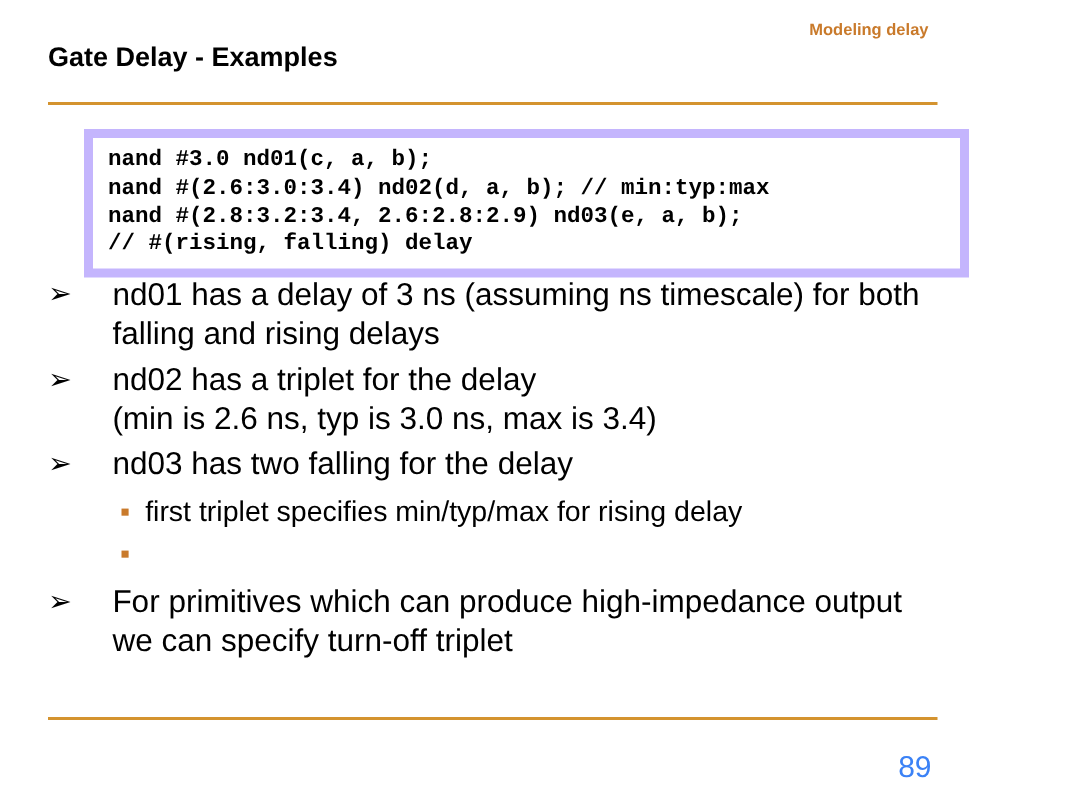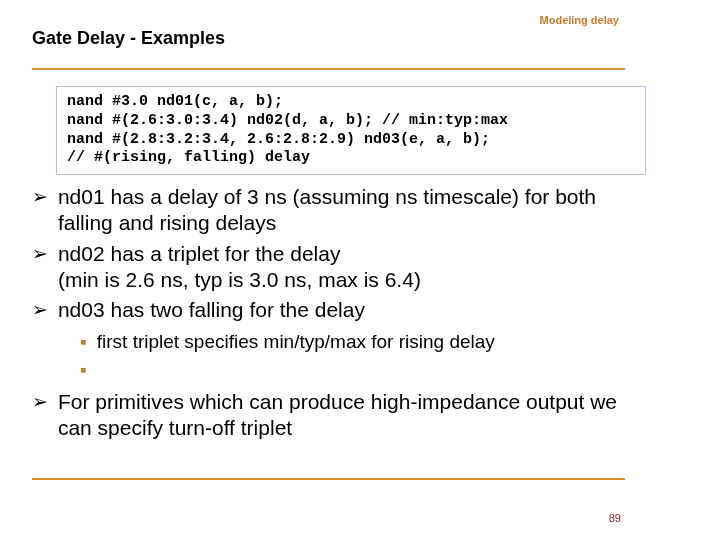--- a/index.html
+++ b/index.html
@@ -40,21 +40,21 @@
     left: 32px;
     right: 32px;
     height: 2px;
     background: #d4932f;
   }
   .codebox {
     position: absolute;
     top: 86px;
     left: 56px;
     width: 590px;
-    border: 1px solid #c4b5fd;
+    border: 6px solid #c4b5fd;
     padding: 6px 10px 6px 10px;
     font-family: "Courier New", monospace;
     font-size: 15px;
     font-weight: bold;
     line-height: 1.25;
     white-space: pre;
     box-sizing: border-box;
   }
   .bullets {
     position: absolute;
@@ -69,21 +69,21 @@
     line-height: 1.25;
     margin-bottom: 4px;
   }
   .b1 .marker {
     color: #000;
     margin-right: 10px;
     font-size: 19px;
     line-height: 1.35;
     flex-shrink: 0;
   }
-  .b1 .txt { flex: 1; }
+  .b1 .txt { flex: 1; margin-left: 17px; }
   .b2group {
     margin: 6px 0 6px 48px;
   }
   .b2 {
     display: flex;
     align-items: flex-start;
     font-size: 19px;
     line-height: 1.35;
     margin-bottom: 2px;
   }
@@ -98,22 +98,22 @@
     left: 32px;
     right: 32px;
     top: 478px;
     height: 2px;
     background: #d4932f;
   }
   .pagenum {
     position: absolute;
     right: 36px;
     bottom: 16px;
-    font-size: 11px;
-    color: #7f1d1d;
+    font-size: 20px;
+    color: #3b82f6;
   }
 </style>
 </head>
 <body>
 
 <div class="slide">
 
   <div class="topic">Modeling delay</div>
 
   <div class="title">Gate Delay - Examples</div>
@@ -128,21 +128,21 @@
   <div class="bullets">
 
     <div class="b1">
       <span class="marker">➢</span>
       <span class="txt">nd01 has a delay of 3 ns (assuming ns timescale) for both falling and rising delays</span>
     </div>
 
     <div class="b1">
       <span class="marker">➢</span>
       <span class="txt" style="white-space:pre-line">nd02 has a triplet for the delay
-(min is 2.6 ns, typ is 3.0 ns, max is 6.4)</span>
+(min is 2.6 ns, typ is 3.0 ns, max is 3.4)</span>
     </div>
 
     <div class="b1">
       <span class="marker">➢</span>
       <span class="txt">nd03 has two falling for the delay</span>
     </div>
 
     <div class="b2group">
       <div class="b2">
         <span class="marker">▪</span>

